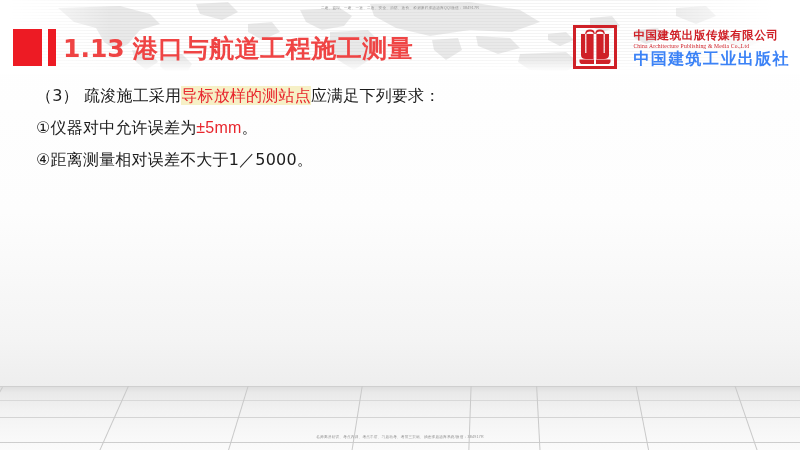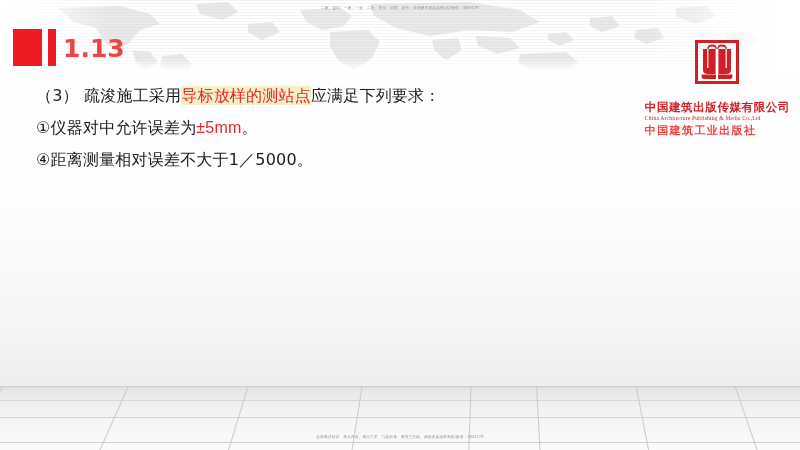--- a/index.html
+++ b/index.html
@@ -135,26 +135,25 @@
     font-weight: bold;
     letter-spacing: .5px;
     color: #ef4444;
     white-space: nowrap;
   }
   .title .num { margin-right: 8px; letter-spacing: 0px; }
 
   
   .logo {
     position: absolute;
-    right: 10px; top: 40px;
+    right: 10px; top: 24px;
     height: 46px;
     display: flex;
     align-items: center;
     gap: 16px;
-    flex-direction: column;
   }
   .logo-mark {
     position: relative;
     width: 44px; height: 44px;
     flex: 0 0 auto;
   }
   .logo-text { display: flex; flex-direction: column; justify-content: center; }
   .logo-cn1 {
     font-family: "DejaVu Sans", "Liberation Sans", sans-serif;
     font-size: 11.5px;
@@ -167,23 +166,23 @@
   .logo-en {
     font-family: "Liberation Serif", "DejaVu Serif", serif;
     font-size: 5.6px;
     color: #cf2027;
     letter-spacing: .18px;
     line-height: 8px;
     white-space: nowrap;
   }
   .logo-cn2 {
     font-family: "DejaVu Serif", "Liberation Serif", serif;
-    font-size: 11px;
+    font-size: 16px;
     font-weight: bold;
-    color: #ef4444;
+    color: #3b82f6;
     letter-spacing: 1.4px;
     line-height: 17px;
     white-space: nowrap;
   }
 
   
   .body-text {
     position: absolute;
     left: 36px; top: 80px;
     width: 740px;
@@ -276,20 +275,21 @@
     <div class="header-fade-b"></div>
   </div>
 
   <div class="micro-top">二建、监理、一建、一造、二造、安全、消防、造价、检测课程押题题库QQ/微信：384917R</div>
 
   <div class="bar-wide"></div>
   <div class="bar-thin"></div>
 
   <div class="title">
     <span class="num">1.13</span>
+    <span>港口与航道工程施工测量</span>
   </div>
 
   <div class="logo">
     <div class="logo-mark">
       <svg width="44" height="44" viewBox="0 0 44 44" xmlns="http://www.w3.org/2000/svg">
         <rect x="1.5" y="1.5" width="41" height="41" fill="none" stroke="#cf2027" stroke-width="3"></rect>
 
         <path d="M8 9 L8 30 Q8 34 13 34 L20.6 34 L20.6 9 Q20.6 6.5 17 6.5 Q13.4 6.5 13.4 9 L13.4 28 L12.2 28 L12.2 9 Q12.2 4.6 17 4.6 Q21.8 4.6 21.8 9 Z" fill="#cf2027"></path>
         <path d="M36 9 L36 30 Q36 34 31 34 L23.4 34 L23.4 9 Q23.4 6.5 27 6.5 Q30.6 6.5 30.6 9 L30.6 28 L31.8 28 L31.8 9 Q31.8 4.6 27 4.6 Q22.2 4.6 22.2 9 Z" fill="#cf2027"></path>
         <path d="M6.5 34.5 L21 34.5 L21 39 L9.5 39 Q6.5 39 6.5 36.2 Z" fill="#cf2027"></path>

